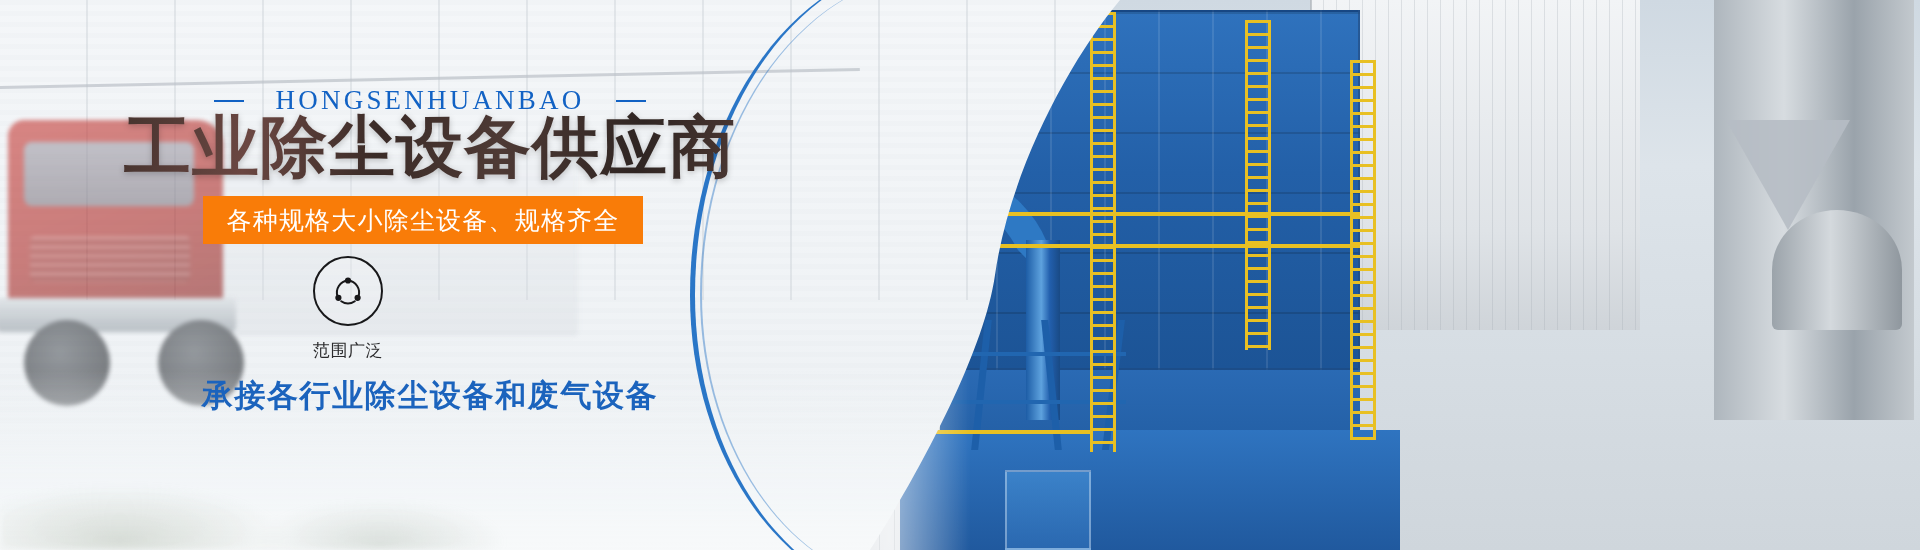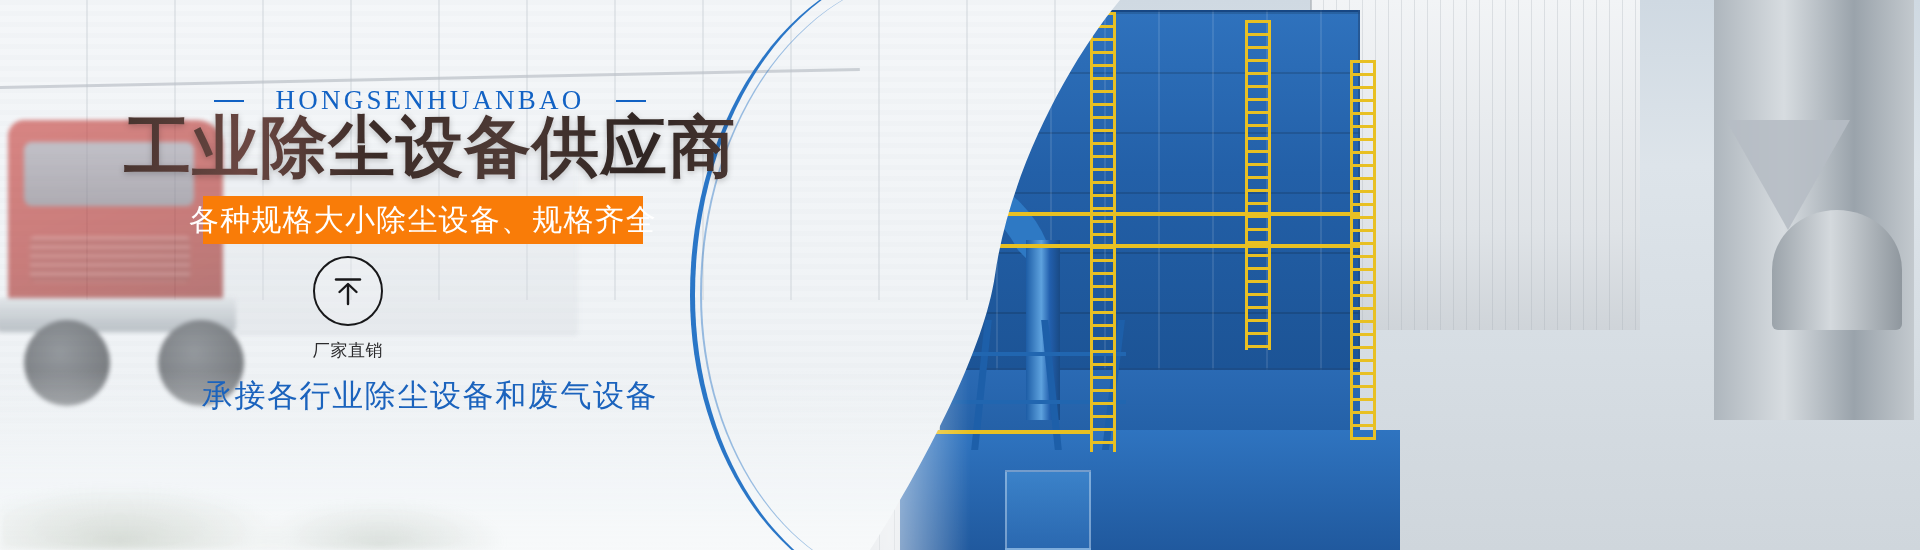--- a/index.html
+++ b/index.html
@@ -360,21 +360,21 @@
     position: absolute;
     left: 203px; top: 196px;
     width: 440px; height: 48px;
     background: #f97c08;
     display: flex;
     align-items: center;
     justify-content: center;
   }
   .orange-bar span {
     color: #ffffff;
-    font-size: 30px;
+    font-size: 25px;
     font-weight: 400;
     letter-spacing: 1.2px;
     white-space: nowrap;
     font-family: Liberation Serif, serif;
   }
 
   .features {
     position: absolute;
     left: 300px; top: 256px;
     width: 460px;
@@ -405,21 +405,21 @@
     font-family: "DejaVu Sans", "Liberation Sans", sans-serif;
   }
 
   .tagline {
     position: absolute;
     left: 0; top: 375px;
     width: 860px;
     text-align: center;
     color: #1b63bd;
     font-size: 31px;
-    font-weight: 400;
+    font-weight: 700;
     letter-spacing: 1.6px;
     white-space: nowrap;
     font-family: "DejaVu Sans", "Liberation Sans", sans-serif;
   }
 </style>
 </head>
 <body>
 
 <div id="banner">
 
@@ -491,34 +491,37 @@
     </div>
 
     <div class="headline">工业除尘设备供应商</div>
 
     <div class="orange-bar">
       <span>各种规格大小除尘设备、规格齐全</span>
     </div>
 
     <div class="features">
 
-
-
-
       <div class="feature">
         <div class="ring">
           <span>
-            <svg width="38" height="38" viewBox="0 0 38 38">
-              <line x1="7" y1="7.5" x2="31" y2="7.5" stroke="#18181a" stroke-width="2.4" stroke-linecap="round"></line>
-              <line x1="19" y1="13" x2="19" y2="32" stroke="#18181a" stroke-width="2.4" stroke-linecap="round"></line>
-              <path d="M10.5 20 L19 12 L27.5 20" fill="none" stroke="#18181a" stroke-width="2.4" stroke-linejoin="round" stroke-linecap="round"></path>
+            <svg width="40" height="40" viewBox="0 0 40 40">
+              <path d="M20 9.5 A 12 12 0 0 0 9.6 25.5" fill="none" stroke="#18181a" stroke-width="2" stroke-linecap="round"></path>
+              <path d="M30.4 25.5 A 12 12 0 0 0 20 9.5" fill="none" stroke="#18181a" stroke-width="2" stroke-linecap="round"></path>
+              <path d="M13.2 30.2 A 12 12 0 0 0 26.8 30.2" fill="none" stroke="#18181a" stroke-width="2" stroke-linecap="round"></path>
+              <circle cx="20" cy="9.5" r="3.1" fill="#18181a"></circle>
+              <circle cx="10.4" cy="26.8" r="3.1" fill="#18181a"></circle>
+              <circle cx="29.6" cy="26.8" r="3.1" fill="#18181a"></circle>
             </svg>
           </span>
         </div>
-        <div class="flabel">厂家直销</div>
+        <div class="flabel">范围广泛</div>
       </div>
+
+
+
 
     </div>
 
     <div class="tagline">承接各行业除尘设备和废气设备</div>
 
   </div>
 </div>
 
 </body></html>

